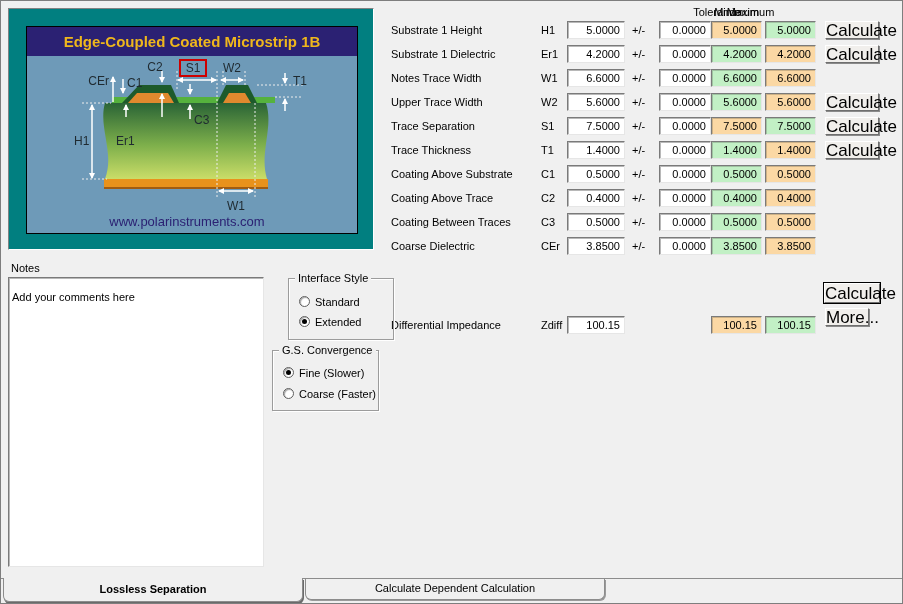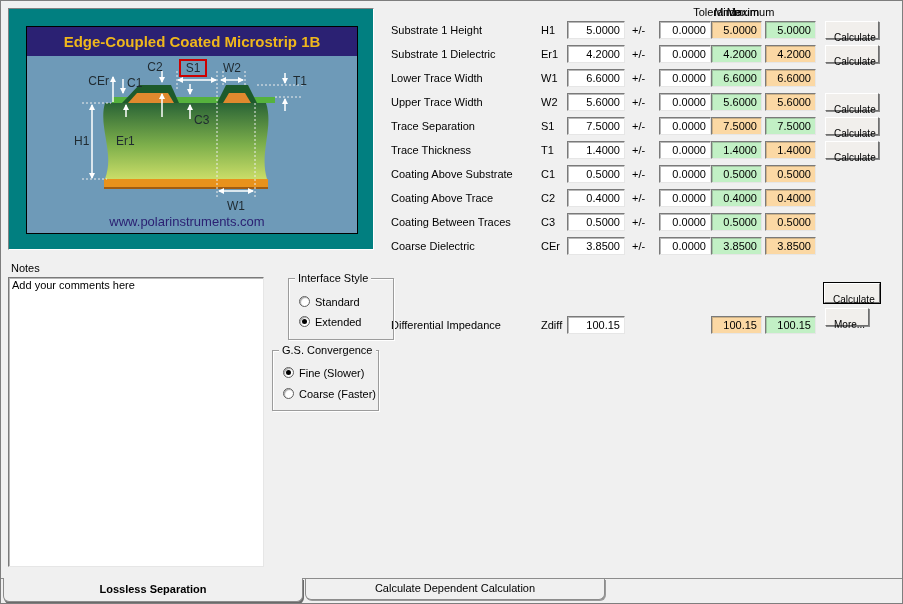--- a/index.html
+++ b/index.html
@@ -40,30 +40,30 @@
   .p-tol   { left:658px; top:0; width:52px; }
   .cell    { position:absolute; height:18px; line-height:16px; text-align:right; padding-right:4px;
              border:1px solid #7a7a7a; border-bottom-color:#e6e6e6; border-right-color:#e6e6e6;
              box-shadow: inset 1px 1px 0 rgba(0,0,0,0.18); }
   .p-min   { left:710px; top:0; width:51px; }
   .p-max   { left:764px; top:0; width:51px; }
   .btn {
     position:absolute; height:18px; background:#F1EFEC;
     border:1px solid #6f6f6f; border-top-color:#fff; border-left-color:#fff;
     box-shadow:1px 1px 0 #8a8a8a;
-    font-family:"Liberation Sans", sans-serif; font-size:10px; text-align:left;
-    padding:8px; line-height:15px; cursor:default;
+    font-family:"Liberation Sans", sans-serif; font-size:17px; text-align:right;
+    padding:0; line-height:15px; cursor:default;
   }
   .p-calc { left:824px; top:0; width:54px; }
   .default-btn { box-shadow:0 0 0 1px #000, 1px 1px 0 #000; }
   
   .notes-label { position:absolute; left:10px; top:261px; }
   .notes-area {
     position:absolute; left:7px; top:276px; width:256px; height:290px;
-    resize:none; text-align:left; line-height:13px; padding:1px 3px;
+    resize:none; text-align:left; line-height:13px; padding:13px 3px;
     font-family:"Liberation Sans", sans-serif; font-size:11px;
   }
   
   .groupbox {
     position:absolute; border:1px solid #9c9c9c;
     box-shadow: inset 1px 1px 0 #fff, 1px 1px 0 #fff;
   }
   .groupbox .legend {
     position:absolute; top:-7px; left:6px; background:#F0F0F0; padding:0 3px; white-space:nowrap;
   }
@@ -193,21 +193,21 @@
       <div class="p-label">Substrate 1 Dielectric</div>
       <div class="p-sym">Er1</div>
       <input class="sunken p-value" value="4.2000" style="">
       <div class="p-pm">+/-</div>
       <input class="sunken p-tol" value="0.0000" style="">
       <div class="cell p-min" style="background: rgb(194, 240, 197);">4.2000</div>
       <div class="cell p-max" style="background: rgb(251, 216, 164);">4.2000</div>
       <button class="btn p-calc">Calculate</button>
     </div>
       <div class="param-row" style="top: 68px;">
-      <div class="p-label">Lower Trace Width</div>
+      <div class="p-label">Notes Trace Width</div>
       <div class="p-sym">W1</div>
       <input class="sunken p-value" value="6.6000" style="">
       <div class="p-pm">+/-</div>
       <input class="sunken p-tol" value="0.0000" style="">
       <div class="cell p-min" style="background: rgb(194, 240, 197);">6.6000</div>
       <div class="cell p-max" style="background: rgb(251, 216, 164);">6.6000</div>
 
     </div>
       <div class="param-row" style="top: 92px;">
       <div class="p-label">Upper Trace Width</div>

